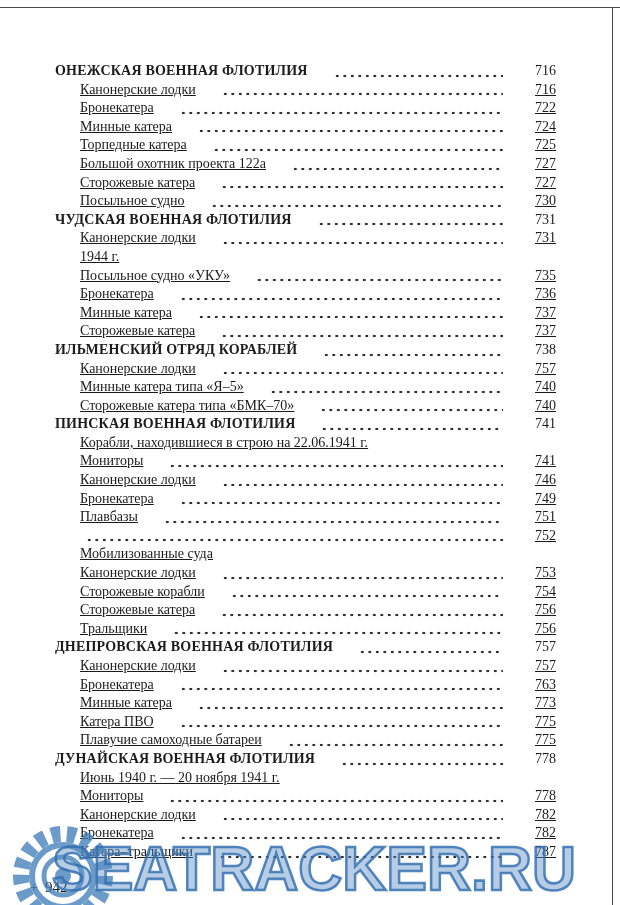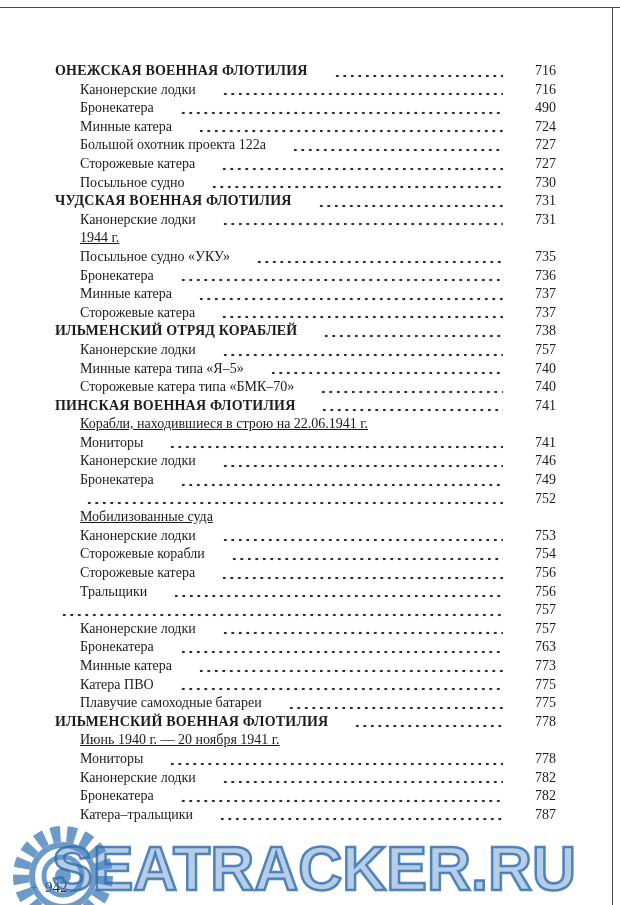--- a/index.html
+++ b/index.html
@@ -26,21 +26,21 @@
     display:flex; align-items:flex-start;
     height:18.6px; line-height:18.6px;
     font-size:14px;
     white-space:nowrap;
     gap:20px;
   }
   .row.header .label {
     font-weight:bold;
     letter-spacing:0.2px;
   }
-  .row.item, .row.subheader { padding-left:25px; }
+  .row.item, .row.subheader { padding-left:25px;text-decoration:underline; }
   .row.subheader .label { text-decoration:underline; }
   .label { flex:0 0 auto; }
   .dots {
     flex:1 1 auto;
     align-self:flex-end;
     height:13px;
     margin:0 3px 2px 6px;
     background-image: radial-gradient(circle at 3.5px 10px, #2e2e2e 1.25px, transparent 1.55px);
     background-size:7.5px 13px;
     background-repeat:repeat-x;
@@ -92,26 +92,31 @@
     <span class="pagenum">716</span>
   </div>
     <div class="row item">
     <span class="label">Канонерские лодки</span>
     <span class="dots"></span>
     <span class="pagenum">716</span>
   </div>
     <div class="row item">
     <span class="label">Бронекатера</span>
     <span class="dots"></span>
-    <span class="pagenum">490</span>
+    <span class="pagenum">722</span>
   </div>
     <div class="row item">
     <span class="label">Минные катера</span>
     <span class="dots"></span>
     <span class="pagenum">724</span>
+  </div>
+    <div class="row item">
+    <span class="label">Торпедные катера</span>
+    <span class="dots"></span>
+    <span class="pagenum">725</span>
   </div>
     <div class="row item">
     <span class="label">Большой охотник проекта 122а</span>
     <span class="dots"></span>
     <span class="pagenum">727</span>
   </div>
     <div class="row item">
     <span class="label">Сторожевые катера</span>
     <span class="dots"></span>
     <span class="pagenum">727</span>
@@ -193,20 +198,25 @@
     <span class="label">Канонерские лодки</span>
     <span class="dots"></span>
     <span class="pagenum">746</span>
   </div>
     <div class="row item">
     <span class="label">Бронекатера</span>
     <span class="dots"></span>
     <span class="pagenum">749</span>
   </div>
     <div class="row item">
+    <span class="label">Плавбазы</span>
+    <span class="dots"></span>
+    <span class="pagenum">751</span>
+  </div>
+    <div class="row item">
     <span class="dots"></span>
     <span class="pagenum">752</span>
   </div>
     <div class="row subheader no-page">
     <span class="label">Мобилизованные суда</span>
 
   </div>
     <div class="row item">
     <span class="label">Канонерские лодки</span>
     <span class="dots"></span>
@@ -221,20 +231,21 @@
     <span class="label">Сторожевые катера</span>
     <span class="dots"></span>
     <span class="pagenum">756</span>
   </div>
     <div class="row item">
     <span class="label">Тральщики</span>
     <span class="dots"></span>
     <span class="pagenum">756</span>
   </div>
     <div class="row header">
+    <span class="label">ДНЕПРОВСКАЯ ВОЕННАЯ ФЛОТИЛИЯ</span>
     <span class="dots"></span>
     <span class="pagenum">757</span>
   </div>
     <div class="row item">
     <span class="label">Канонерские лодки</span>
     <span class="dots"></span>
     <span class="pagenum">757</span>
   </div>
     <div class="row item">
     <span class="label">Бронекатера</span>
@@ -250,21 +261,21 @@
     <span class="label">Катера ПВО</span>
     <span class="dots"></span>
     <span class="pagenum">775</span>
   </div>
     <div class="row item">
     <span class="label">Плавучие самоходные батареи</span>
     <span class="dots"></span>
     <span class="pagenum">775</span>
   </div>
     <div class="row header">
-    <span class="label">ИЛЬМЕНСКИЙ ВОЕННАЯ ФЛОТИЛИЯ</span>
+    <span class="label">ДУНАЙСКАЯ ВОЕННАЯ ФЛОТИЛИЯ</span>
     <span class="dots"></span>
     <span class="pagenum">778</span>
   </div>
     <div class="row subheader no-page">
     <span class="label">Июнь 1940 г. — 20 ноября 1941 г.</span>
 
   </div>
     <div class="row item">
     <span class="label">Мониторы</span>
     <span class="dots"></span>

